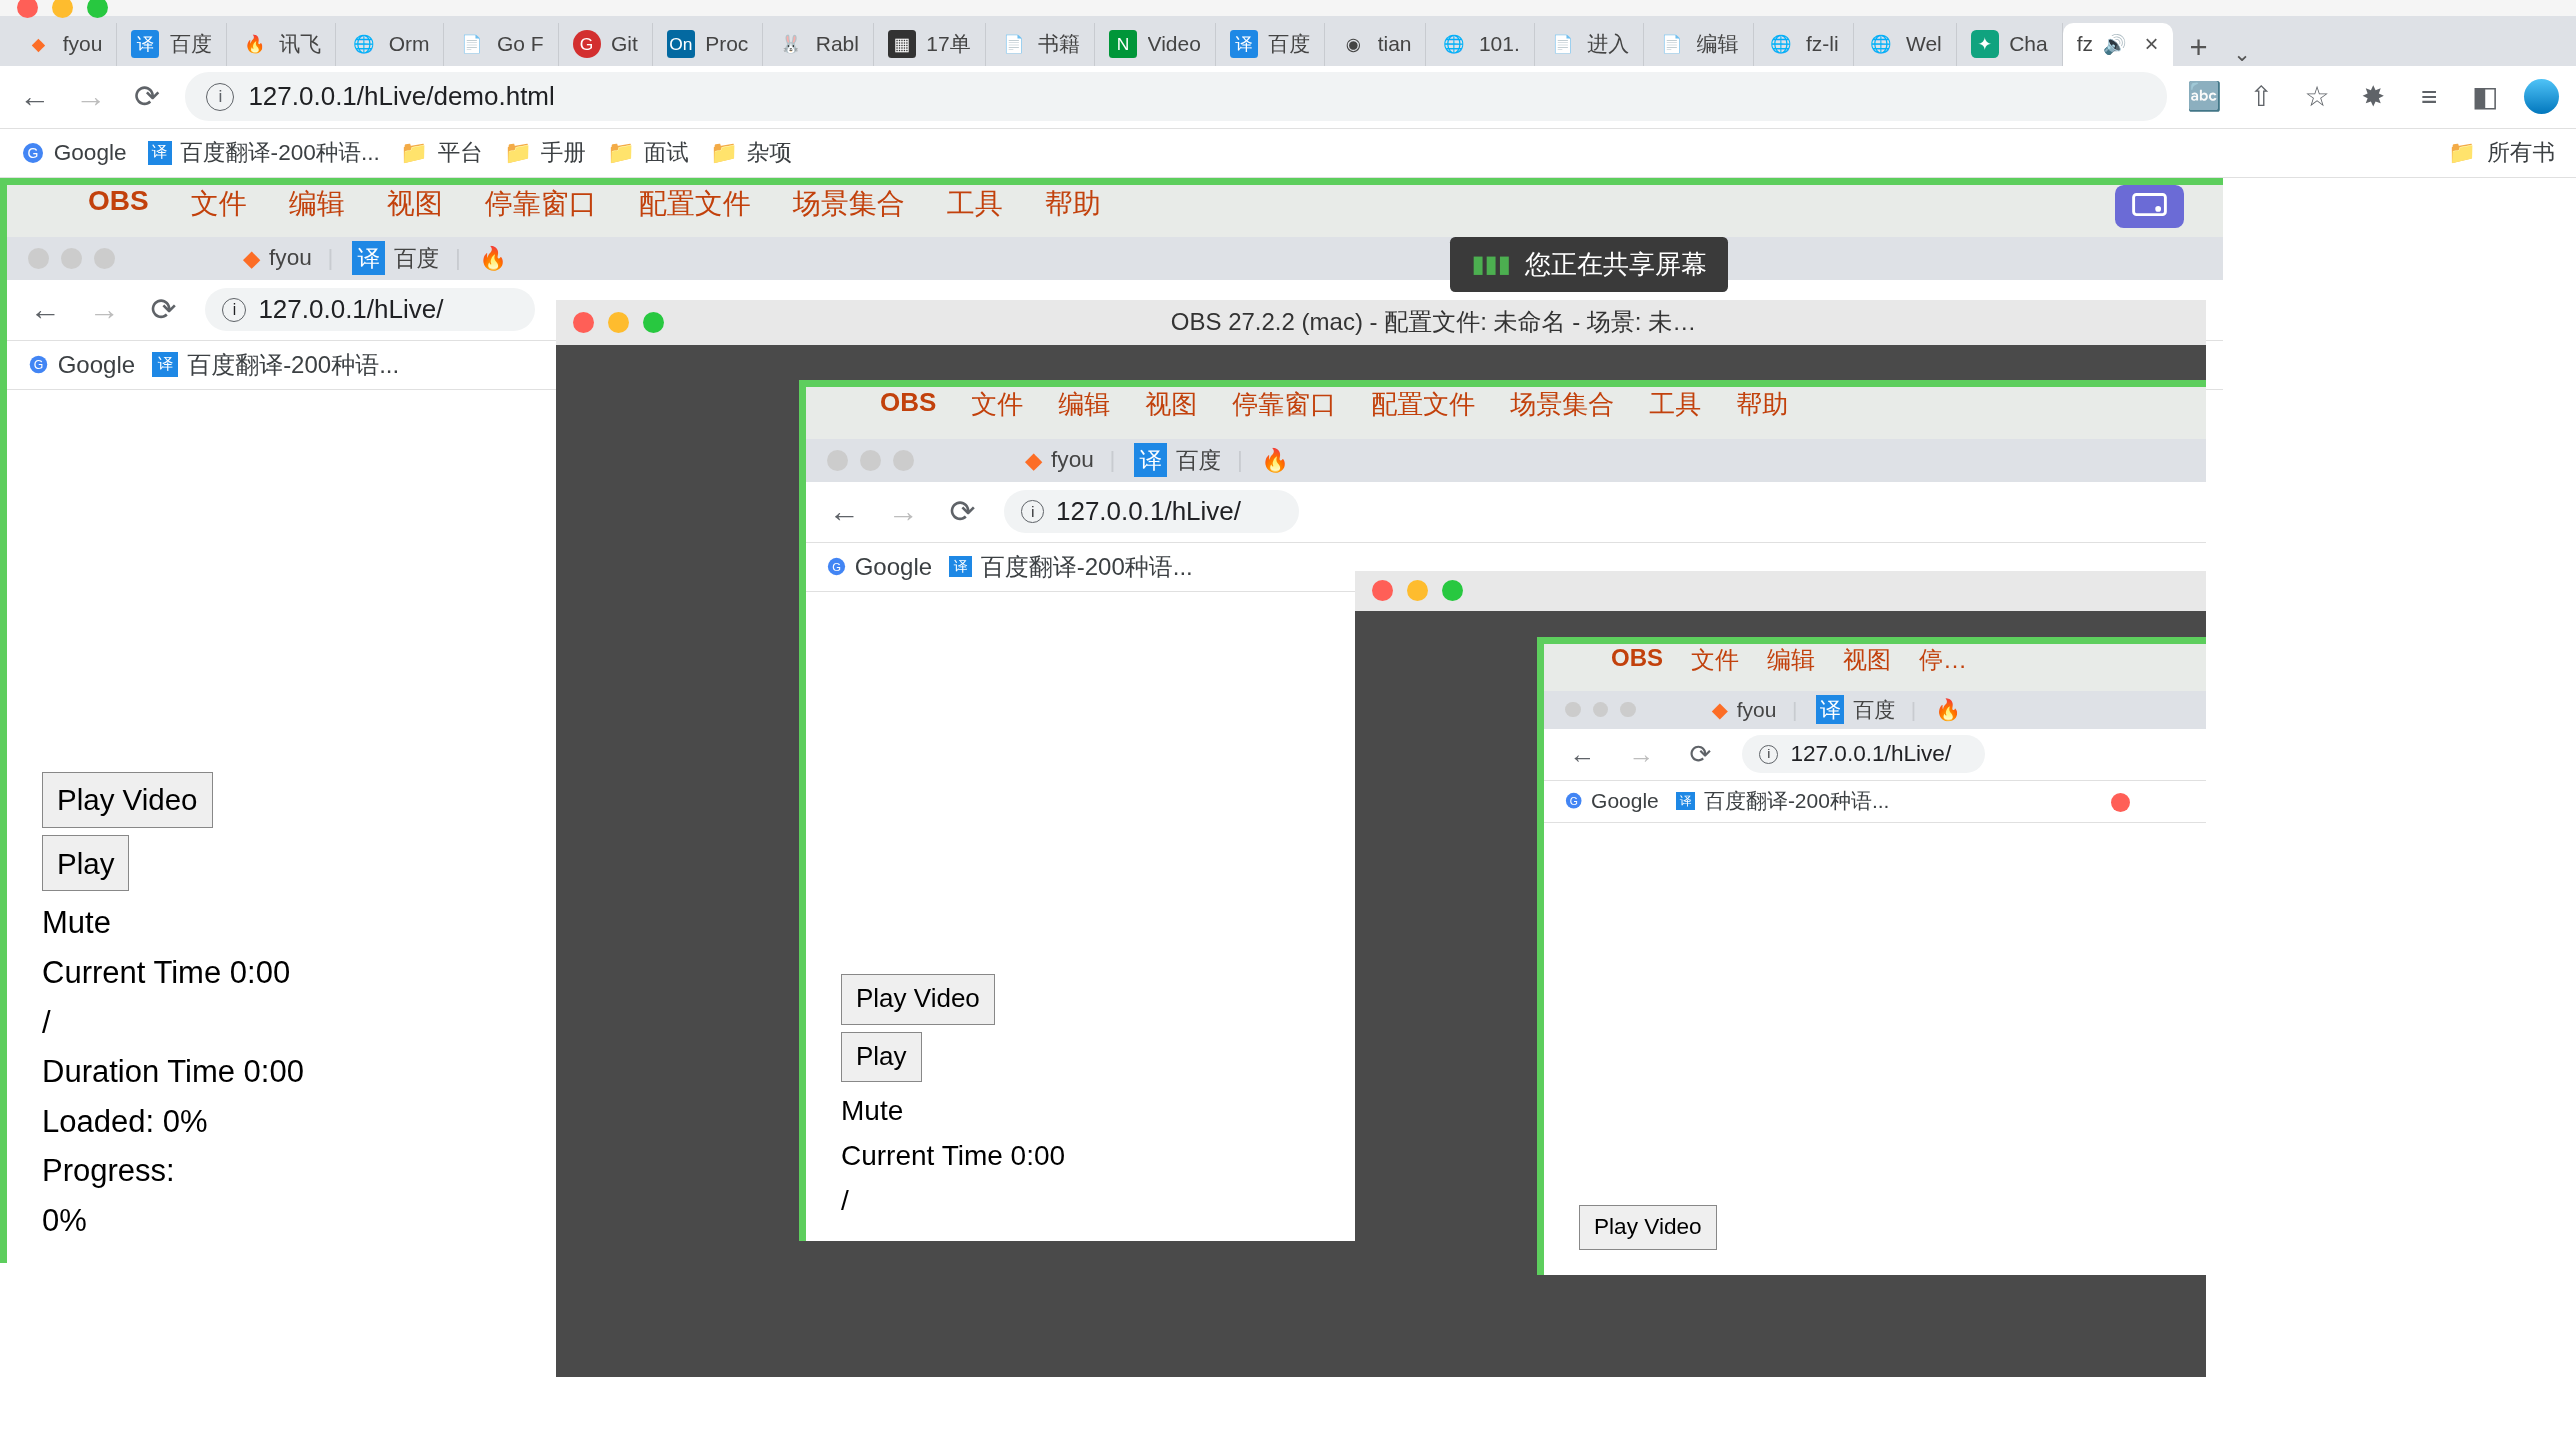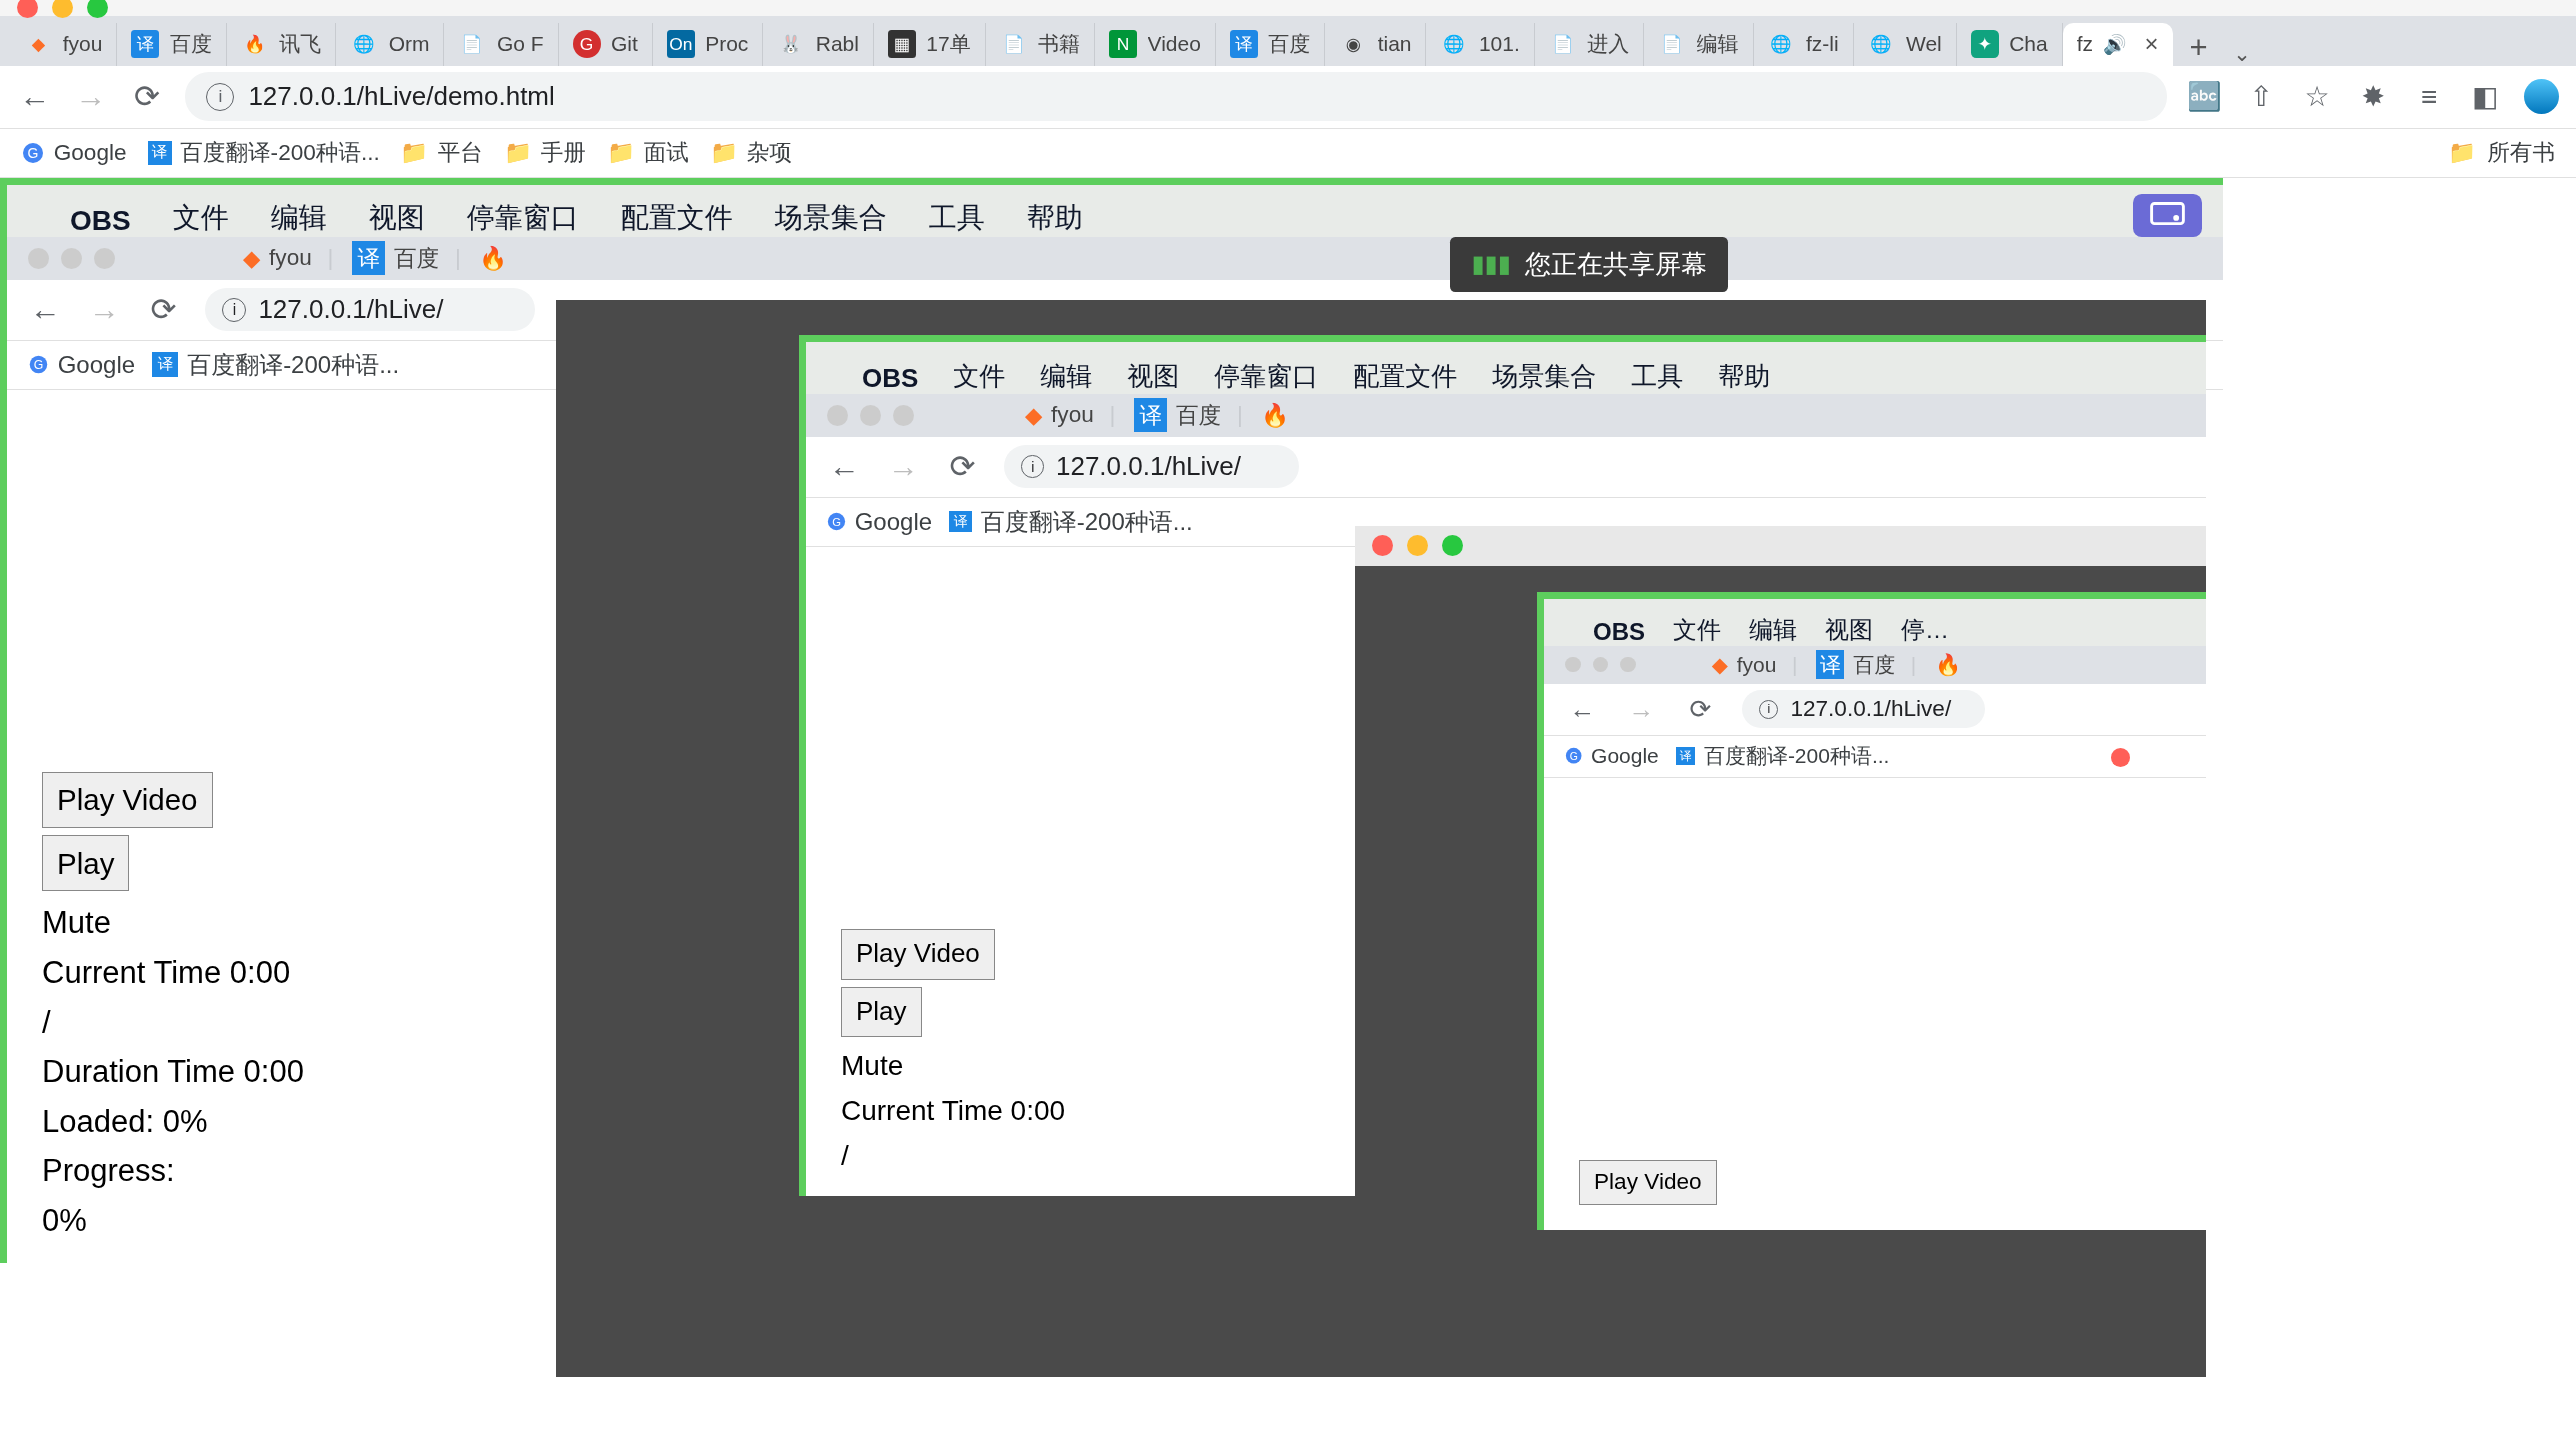--- a/index.html
+++ b/index.html
@@ -35,21 +35,21 @@
 
 .bookmarks { height: 49px; background: #fff; display: flex; align-items: center; padding: 0 21px; gap: 21px; border-bottom: 0.9px solid #e0e0e0; font-size: 22.6px; color: #3c4043; }
 .bm { display: flex; align-items: center; gap: 8.7px; }
 .bm-icon { width: 24px; height: 24px; }
 .bm-folder { color: #5f6368; }
 .bm-right { margin-left: auto; display: flex; align-items: center; gap: 10.4px; }
 
 
 .page { position: relative; background: #fff; }
 .green-border { background: #5dce5d; padding: 7px 0 0 7px; }
-.obs-menubar { height: 52px; background: #e8ebe8; display: flex; align-items: flex-end; padding: 0 21px; gap: 42px; font-size: 28px; color: #0f172a; }
+.obs-menubar { height: 52px; background: #e8ebe8; display: flex; align-items: flex-start; padding: 0 39px; gap: 42px; font-size: 28px; color: #c2410c; }
 .obs-menubar .apple { font-size: 31px; }
 .obs-menubar .name { font-weight: 700; }
 .obs-menubar .item { }
 .cast-btn { margin-left: auto; width: 69px; height: 43px; background: #6b6bd6; border-radius: 8.7px; display: flex; align-items: center; justify-content: center; color: #fff; }
 
 
 .share-toast { position: absolute; background: #3a3a3a; color: #fff; padding: 10.4px 21px; border-radius: 5.2px; font-size: 26px; display: flex; align-items: center; gap: 14px; }
 .share-bars { color: #4caf50; font-size: 24px; }
 
 
@@ -312,20 +312,26 @@
         <div><span>Current Time</span> <span>0:00</span></div>
         <div>/</div>
         <div><span>Duration Time</span> <span>0:00</span></div>
         <div><span>Loaded:</span> <span>0%</span></div>
         <div>Progress:</div>
         <div>0%</div>
       </div>
     </div>
 
     <div class="obs-window" style="left:556px; top:122px; width:1650px; height:1077px; position:absolute;">
+      <div class="obs-titlebar">
+        <div class="dot red"></div>
+        <div class="dot yellow"></div>
+        <div class="dot green"></div>
+        <span class="title">OBS 27.2.2 (mac) - 配置文件: 未命名 - 场景: 未…</span>
+      </div>
       <div class="obs-viewport" style="height:1032px; padding:0;">
 
         <div class="green-border" style="position:absolute; left:243px; top:35px; width:1407px;">
           <div class="obs-menubar" style="font-size:26px; gap:35px;">
             <span class="apple"></span>
             <span class="name">OBS</span>
             <span>文件</span>
             <span>编辑</span>
             <span>视图</span>
             <span>停靠窗口</span>

